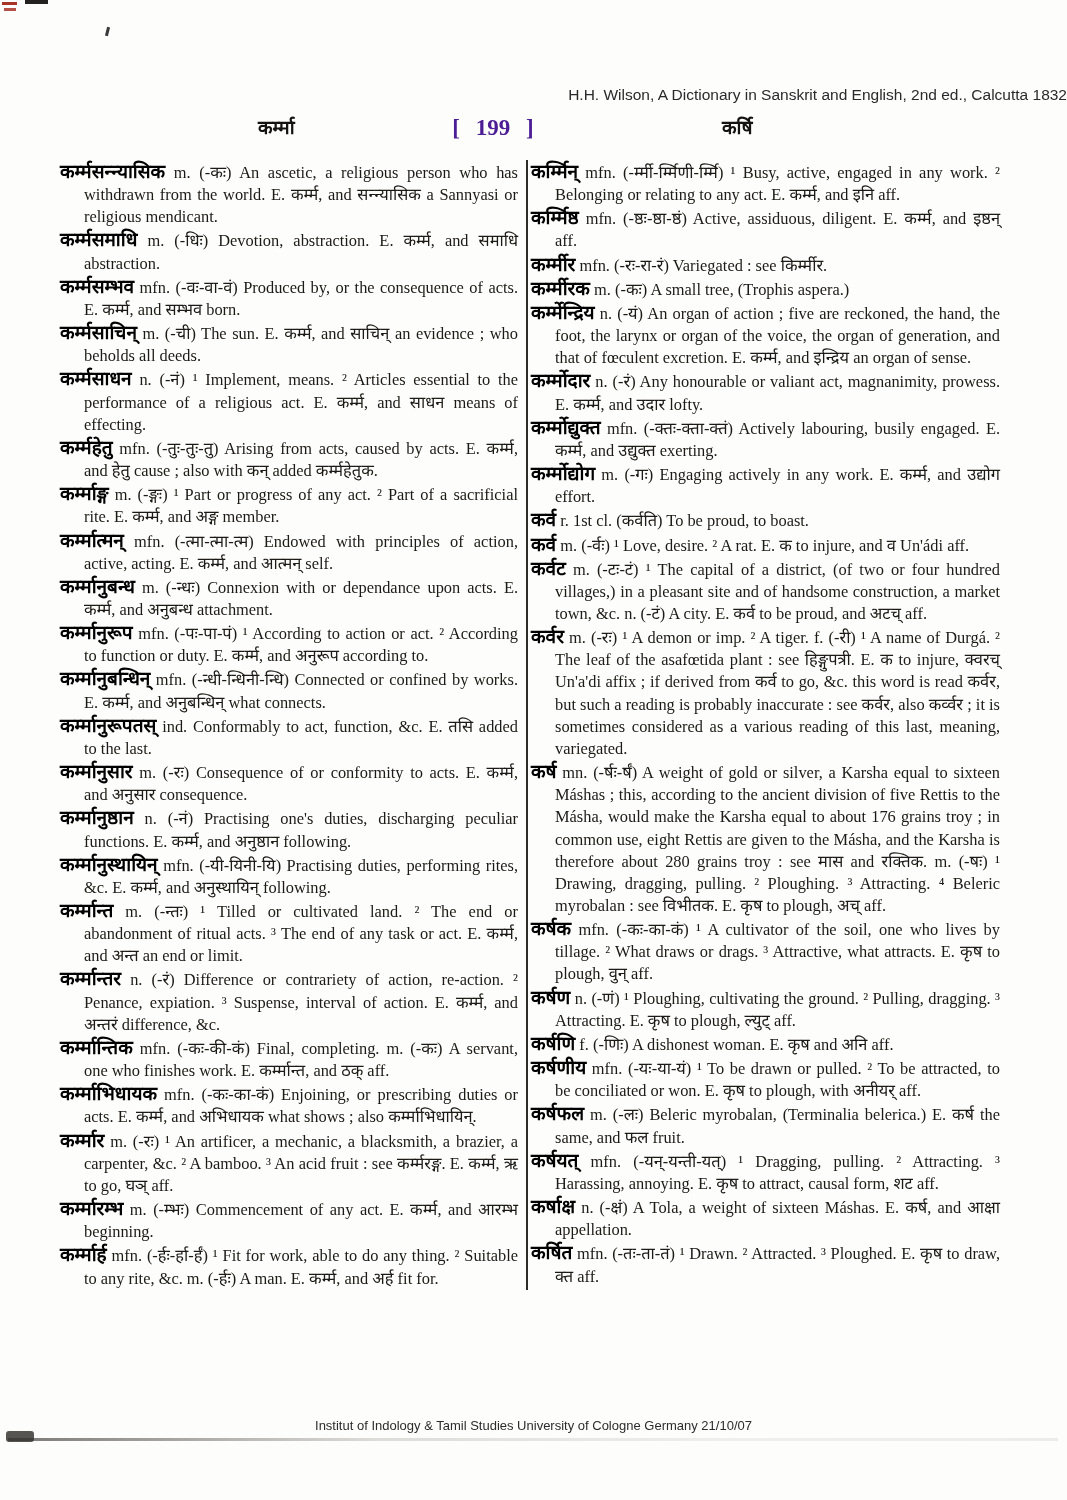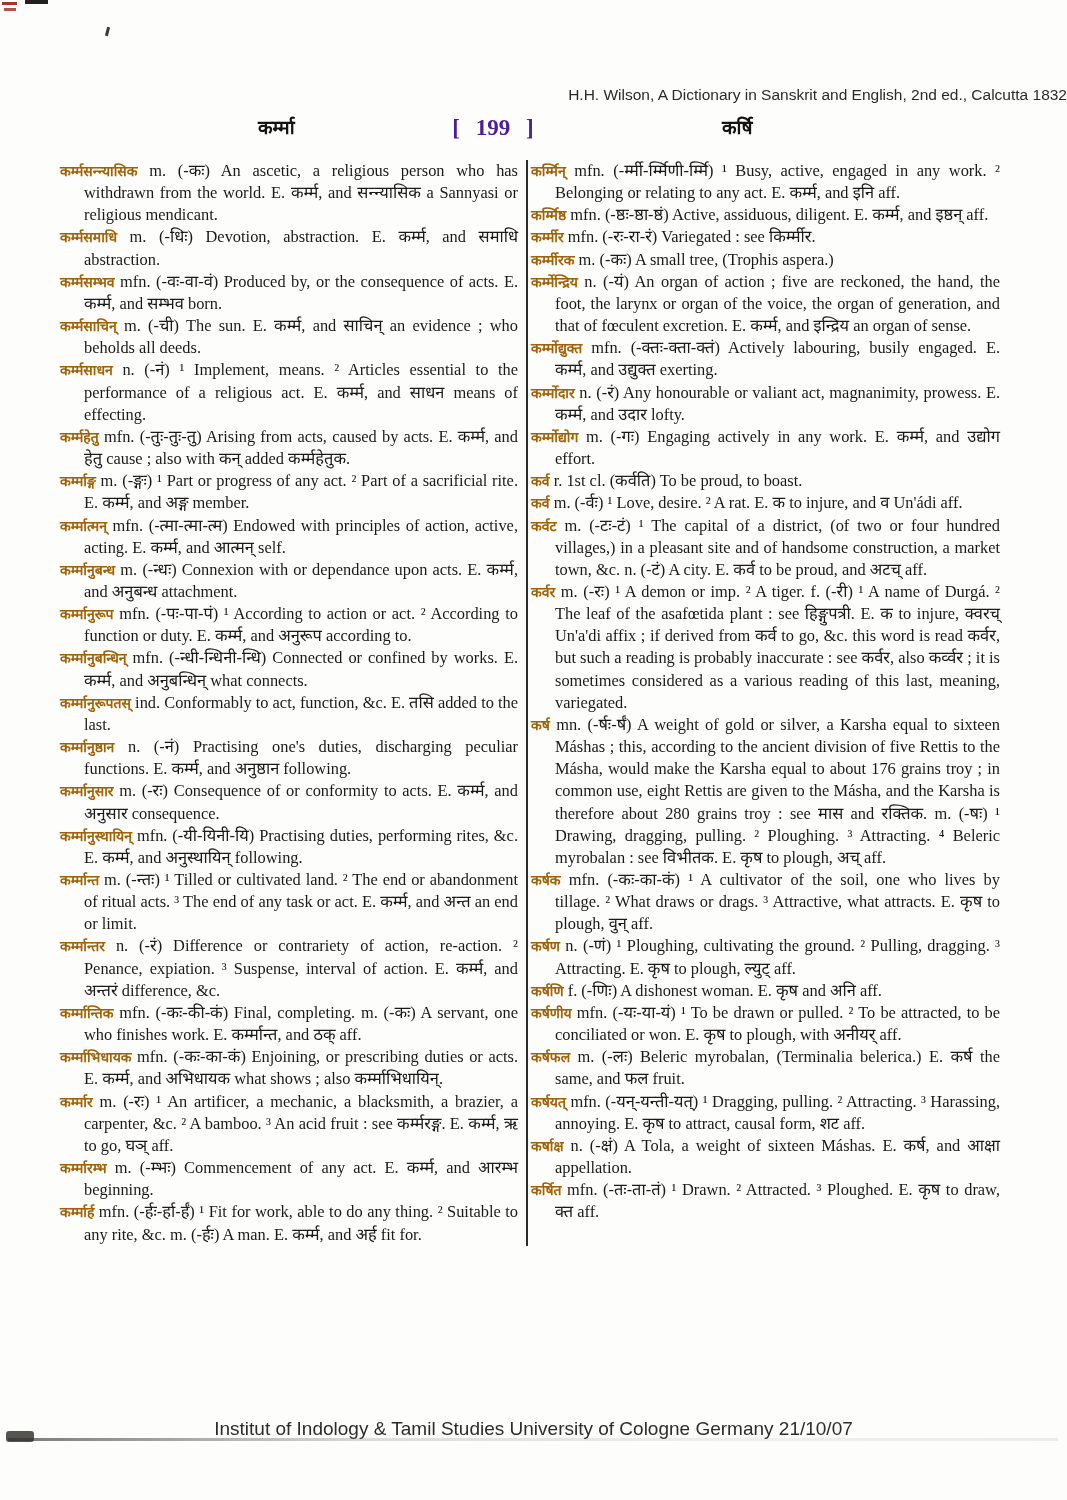--- a/index.html
+++ b/index.html
@@ -30,25 +30,25 @@
   .col { box-sizing:border-box; }
   .col-left  { width:466px; padding-right:8px; }
   .col-right { width:474px; border-left:2px solid #2e2b28; padding-left:3px; }
   .entry {
     margin:0; padding-left:24px; text-indent:-24px;
     font-size:16.4px; line-height:22.15px; text-align:justify;
     color:#1c1a17;
   }
   .hw {
     font-family:"DejaVu Sans", sans-serif; font-weight:bold;
-    font-size:14px; color:#a16207;
+    font-size:19px; color:#000000;
   }
   .footer {
     position:absolute; top:1418px; left:0; width:1067px; text-align:center;
-    font-family:"Liberation Sans", sans-serif; font-size:19px; color:#2c2c2c;
+    font-family:"Liberation Sans", sans-serif; font-size:13px; color:#2c2c2c;
   }
   
   .topmark-black { position:absolute; top:0; left:25px; width:23px; height:4px; background:#23211f; }
   .topmark-red1 { position:absolute; top:2px; left:2px; width:15px; height:3px; background:#a83428; }
   .topmark-red2 { position:absolute; top:8px; left:4px; width:12px; height:3px; background:#a83428; opacity:.85; }
   .speck-1 { position:absolute; left:106px; top:27px; width:3px; height:9px; background:#3a3a3a; transform:rotate(14deg); }
   .smudge-line {
     position:absolute; top:1438px; left:8px; width:1050px; height:3px; opacity:.65;
     background:linear-gradient(to right, #33312e, rgba(110,108,104,.35) 35%, rgba(140,138,134,.18) 70%, rgba(150,148,144,.25));
   }
@@ -77,39 +77,39 @@
       <p class="entry"><span class="hw">कर्म्मसम्भव</span><span> mfn. (-वः-वा-वं) Produced by, or the consequence of acts. E. कर्म्म, and सम्भव born.</span></p>
       <p class="entry"><span class="hw">कर्म्मसाचिन्</span><span> m. (-ची) The sun. E. कर्म्म, and साचिन् an evidence ; who beholds all deeds.</span></p>
       <p class="entry"><span class="hw">कर्म्मसाधन</span><span> n. (-नं) ¹ Implement, means. ² Articles essential to the performance of a religious act. E. कर्म्म, and साधन means of effecting.</span></p>
       <p class="entry"><span class="hw">कर्म्महेतु</span><span> mfn. (-तुः-तुः-तु) Arising from acts, caused by acts. E. कर्म्म, and हेतु cause ; also with कन् added कर्म्महेतुक.</span></p>
       <p class="entry"><span class="hw">कर्म्माङ्ग</span><span> m. (-ङ्गः) ¹ Part or progress of any act. ² Part of a sacrificial rite. E. कर्म्म, and अङ्ग member.</span></p>
       <p class="entry"><span class="hw">कर्म्मात्मन्</span><span> mfn. (-त्मा-त्मा-त्म) Endowed with principles of action, active, acting. E. कर्म्म, and आत्मन् self.</span></p>
       <p class="entry"><span class="hw">कर्म्मानुबन्ध</span><span> m. (-न्धः) Connexion with or dependance upon acts. E. कर्म्म, and अनुबन्ध attachment.</span></p>
       <p class="entry"><span class="hw">कर्म्मानुरूप</span><span> mfn. (-पः-पा-पं) ¹ According to action or act. ² According to function or duty. E. कर्म्म, and अनुरूप according to.</span></p>
       <p class="entry"><span class="hw">कर्म्मानुबन्धिन्</span><span> mfn. (-न्धी-न्धिनी-न्धि) Connected or confined by works. E. कर्म्म, and अनुबन्धिन् what connects.</span></p>
       <p class="entry"><span class="hw">कर्म्मानुरूपतस्</span><span> ind. Conformably to act, function, &amp;c. E. तसि added to the last.</span></p>
+      <p class="entry"><span class="hw">कर्म्मानुसार</span><span> m. (-रः) Consequence of or conformity to acts. E. कर्म्म, and अनुसार consequence.</span></p>
       <p class="entry"><span class="hw">कर्म्मानुष्ठान</span><span> n. (-नं) Practising one's duties, discharging peculiar functions. E. कर्म्म, and अनुष्ठान following.</span></p>
-      <p class="entry"><span class="hw">कर्म्मानुसार</span><span> m. (-रः) Consequence of or conformity to acts. E. कर्म्म, and अनुसार consequence.</span></p>
       <p class="entry"><span class="hw">कर्म्मानुस्थायिन्</span><span> mfn. (-यी-यिनी-यि) Practising duties, performing rites, &amp;c. E. कर्म्म, and अनुस्थायिन् following.</span></p>
       <p class="entry"><span class="hw">कर्म्मान्त</span><span> m. (-न्तः) ¹ Tilled or cultivated land. ² The end or abandonment of ritual acts. ³ The end of any task or act. E. कर्म्म, and अन्त an end or limit.</span></p>
       <p class="entry"><span class="hw">कर्म्मान्तर</span><span> n. (-रं) Difference or contrariety of action, re-action. ² Penance, expiation. ³ Suspense, interval of action. E. कर्म्म, and अन्तरं difference, &amp;c.</span></p>
       <p class="entry"><span class="hw">कर्म्मान्तिक</span><span> mfn. (-कः-की-कं) Final, completing. m. (-कः) A servant, one who finishes work. E. कर्म्मान्त, and ठक् aff.</span></p>
       <p class="entry"><span class="hw">कर्म्माभिधायक</span><span> mfn. (-कः-का-कं) Enjoining, or prescribing duties or acts. E. कर्म्म, and अभिधायक what shows ; also कर्म्माभिधायिन्.</span></p>
       <p class="entry"><span class="hw">कर्म्मार</span><span> m. (-रः) ¹ An artificer, a mechanic, a blacksmith, a brazier, a carpenter, &amp;c. ² A bamboo. ³ An acid fruit : see कर्म्मरङ्ग. E. कर्म्म, ऋ to go, घञ् aff.</span></p>
       <p class="entry"><span class="hw">कर्म्मारम्भ</span><span> m. (-म्भः) Commencement of any act. E. कर्म्म, and आरम्भ beginning.</span></p>
       <p class="entry"><span class="hw">कर्म्मार्ह</span><span> mfn. (-र्हः-र्हा-र्हं) ¹ Fit for work, able to do any thing. ² Suitable to any rite, &amp;c. m. (-र्हः) A man. E. कर्म्म, and अर्ह fit for.</span></p>
     </div>
   <div class="col col-right">
       <p class="entry"><span class="hw">कर्म्मिन्</span><span> mfn. (-र्म्मी-र्म्मिणी-र्म्मि) ¹ Busy, active, engaged in any work. ² Belonging or relating to any act. E. कर्म्म, and इनि aff.</span></p>
       <p class="entry"><span class="hw">कर्म्मिष्ठ</span><span> mfn. (-ष्ठः-ष्ठा-ष्ठं) Active, assiduous, diligent. E. कर्म्म, and इष्ठन् aff.</span></p>
       <p class="entry"><span class="hw">कर्म्मीर</span><span> mfn. (-रः-रा-रं) Variegated : see किर्म्मीर.</span></p>
       <p class="entry"><span class="hw">कर्म्मीरक</span><span> m. (-कः) A small tree, (Trophis aspera.)</span></p>
       <p class="entry"><span class="hw">कर्म्मेन्द्रिय</span><span> n. (-यं) An organ of action ; five are reckoned, the hand, the foot, the larynx or organ of the voice, the organ of generation, and that of fœculent excretion. E. कर्म्म, and इन्द्रिय an organ of sense.</span></p>
+      <p class="entry"><span class="hw">कर्म्मोदार</span><span> n. (-रं) Any honourable or valiant act, magnanimity, prowess. E. कर्म्म, and उदार lofty.</span></p>
       <p class="entry"><span class="hw">कर्म्मोद्युक्त</span><span> mfn. (-क्तः-क्ता-क्तं) Actively labouring, busily engaged. E. कर्म्म, and उद्युक्त exerting.</span></p>
-      <p class="entry"><span class="hw">कर्म्मोदार</span><span> n. (-रं) Any honourable or valiant act, magnanimity, prowess. E. कर्म्म, and उदार lofty.</span></p>
       <p class="entry"><span class="hw">कर्म्मोद्योग</span><span> m. (-गः) Engaging actively in any work. E. कर्म्म, and उद्योग effort.</span></p>
       <p class="entry"><span class="hw">कर्व</span><span> r. 1st cl. (कर्वति) To be proud, to boast.</span></p>
       <p class="entry"><span class="hw">कर्व</span><span> m. (-र्वः) ¹ Love, desire. ² A rat. E. क to injure, and व Un'ádi aff.</span></p>
       <p class="entry"><span class="hw">कर्वट</span><span> m. (-टः-टं) ¹ The capital of a district, (of two or four hundred villages,) in a pleasant site and of handsome construction, a market town, &amp;c. n. (-टं) A city. E. कर्व to be proud, and अटच् aff.</span></p>
       <p class="entry"><span class="hw">कर्वर</span><span> m. (-रः) ¹ A demon or imp. ² A tiger. f. (-री) ¹ A name of Durgá. ² The leaf of the asafœtida plant : see हिङ्गुपत्री. E. क to injure, क्वरच् Un'a'di affix ; if derived from कर्व to go, &amp;c. this word is read कर्वर, but such a reading is probably inaccurate : see कर्वर, also कर्व्वर ; it is sometimes considered as a various reading of this last, meaning, variegated.</span></p>
       <p class="entry"><span class="hw">कर्ष</span><span> mn. (-र्षः-र्षं) A weight of gold or silver, a Karsha equal to sixteen Máshas ; this, according to the ancient division of five Rettis to the Másha, would make the Karsha equal to about 176 grains troy ; in common use, eight Rettis are given to the Másha, and the Karsha is therefore about 280 grains troy : see मास and रक्तिक. m. (-षः) ¹ Drawing, dragging, pulling. ² Ploughing. ³ Attracting. ⁴ Beleric myrobalan : see विभीतक. E. कृष to plough, अच् aff.</span></p>
       <p class="entry"><span class="hw">कर्षक</span><span> mfn. (-कः-का-कं) ¹ A cultivator of the soil, one who lives by tillage. ² What draws or drags. ³ Attractive, what attracts. E. कृष to plough, वुन् aff.</span></p>
       <p class="entry"><span class="hw">कर्षण</span><span> n. (-णं) ¹ Ploughing, cultivating the ground. ² Pulling, dragging. ³ Attracting. E. कृष to plough, ल्युट् aff.</span></p>
       <p class="entry"><span class="hw">कर्षणि</span><span> f. (-णिः) A dishonest woman. E. कृष and अनि aff.</span></p>
       <p class="entry"><span class="hw">कर्षणीय</span><span> mfn. (-यः-या-यं) ¹ To be drawn or pulled. ² To be attracted, to be conciliated or won. E. कृष to plough, with अनीयर् aff.</span></p>

